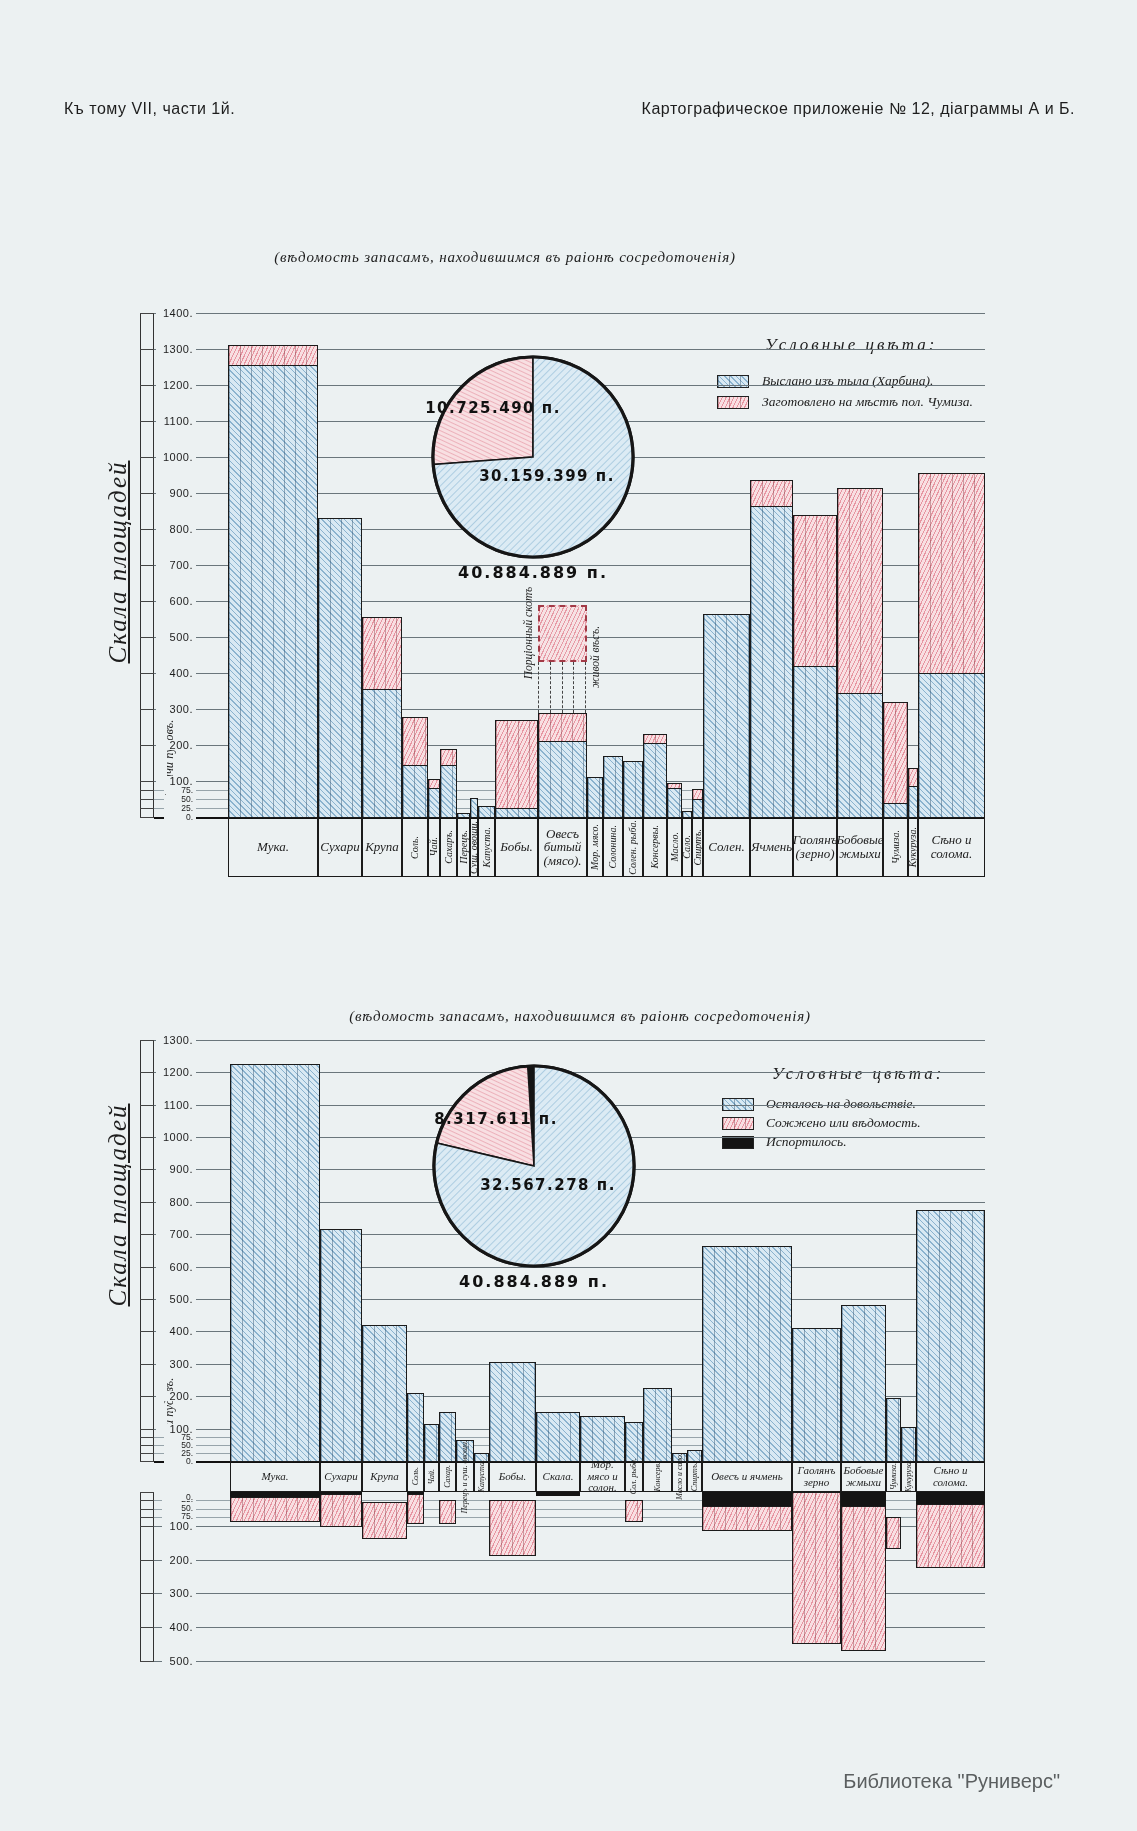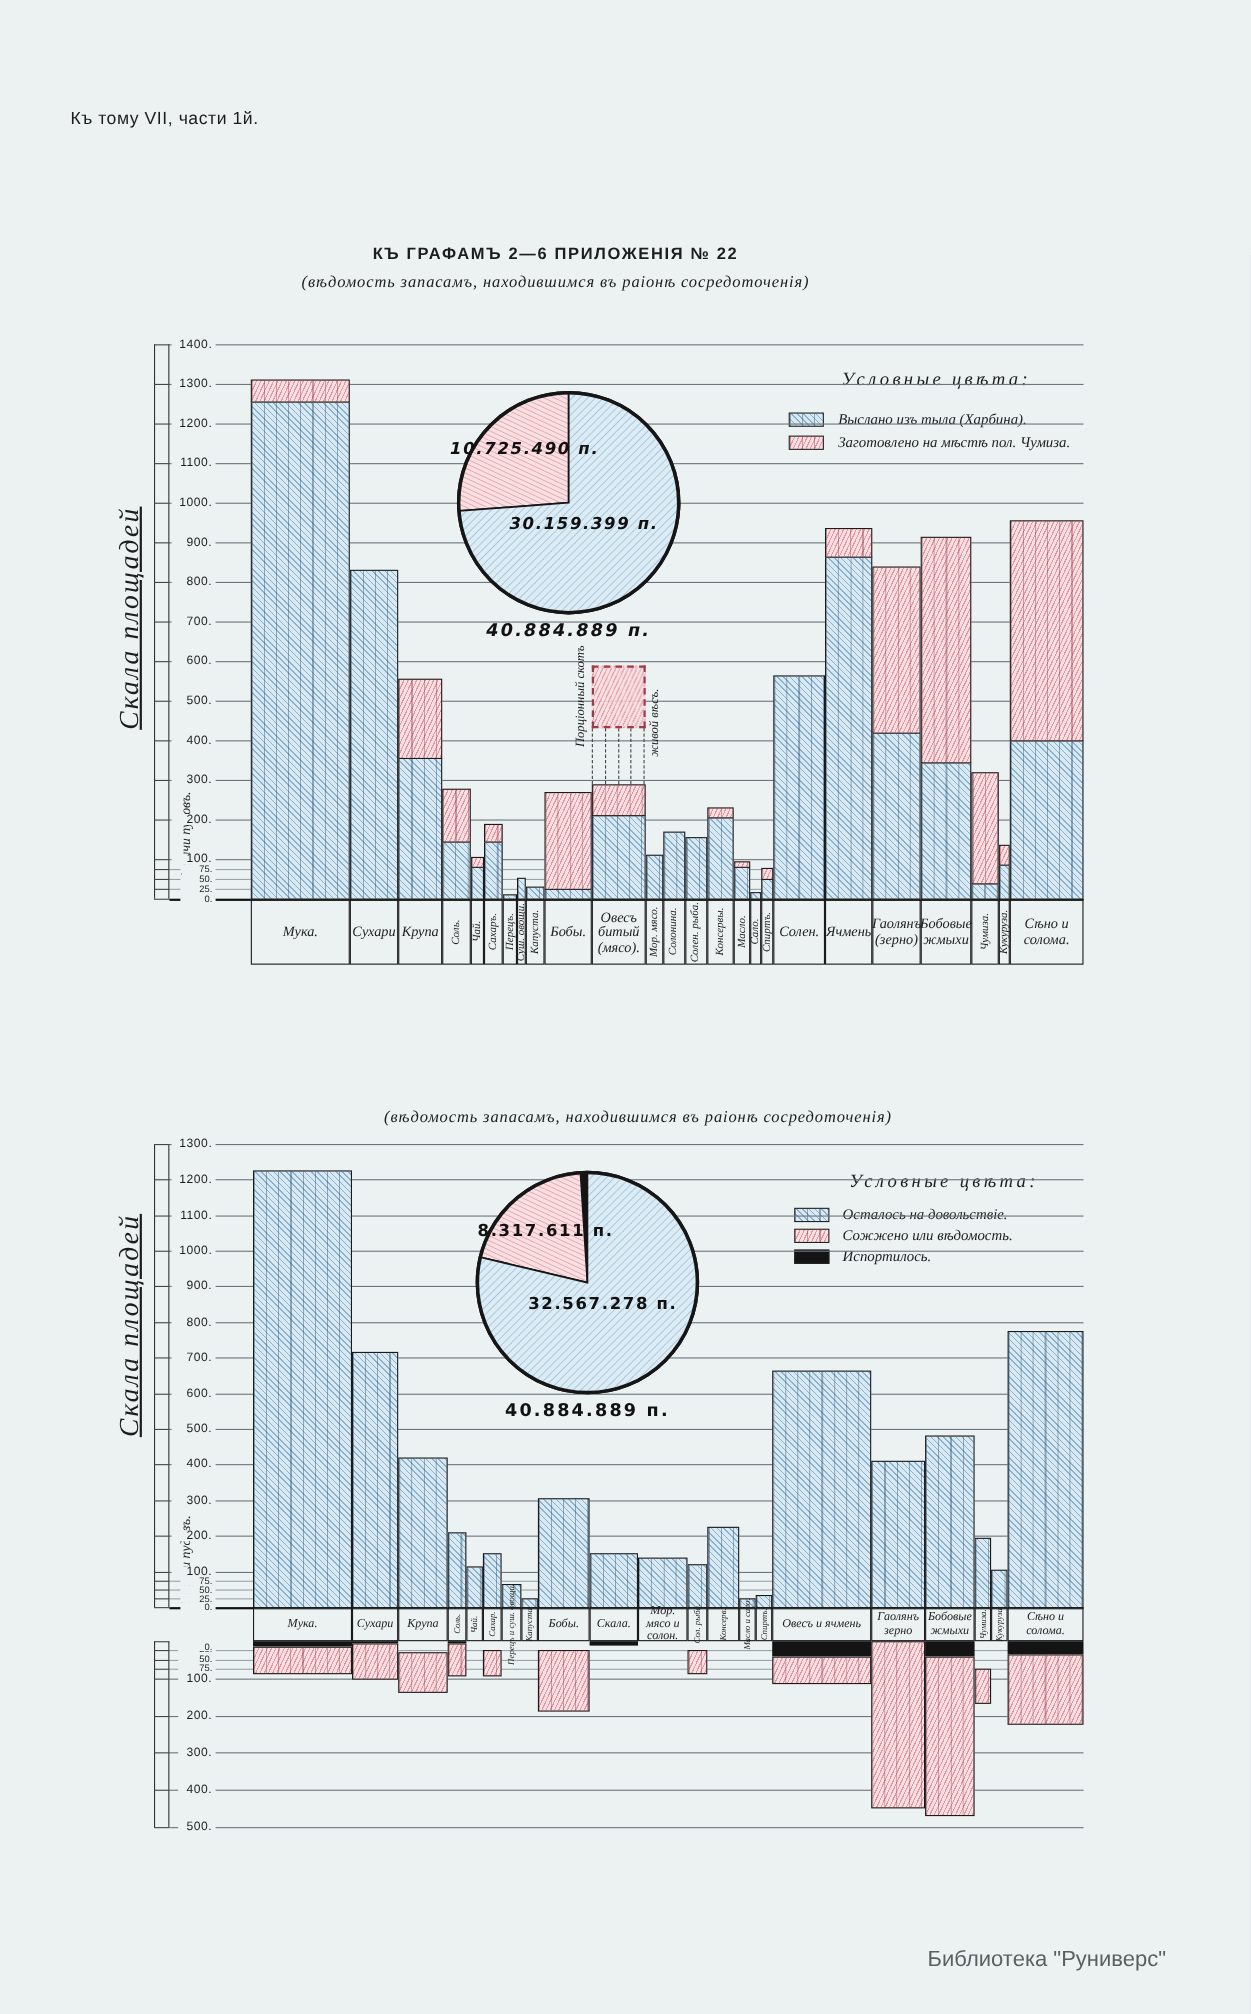--- a/index.html
+++ b/index.html
@@ -42,22 +42,22 @@
   .ghost-label{font-family:"Liberation Serif",serif;font-style:italic;font-size:11.5px;white-space:nowrap;}
   .footer{font-size:20px;color:#5b5f60;text-align:right;}
   svg text{font-family:"DejaVu Sans",sans-serif;}
 </style>
 </head>
 <body>
 
 <div id="page">
 
   <div class="abs h-left" style="left:64px;top:100px;">Къ тому VII, части 1й.</div>
-
-  <div class="abs title-block dia-sub" style="left:5px;top:222px;width:1000px;">КЪ ГРАФАМЪ 2—6 ПРИЛОЖЕНІЯ № 22</div>
+  <div class="abs h-right" style="left:480px;top:100px;width:595px;">Картографическое приложеніе № 12, діаграммы А и Б.</div>
+
   <div class="abs title-block dia-note" style="left:5px;top:249px;width:1000px;">(вѣдомость запасамъ, находившимся въ раіонѣ сосредоточенія)</div>
 
   <div class="abs script scale-label" style="left:118px;top:562px;transform:translate(-50%,-50%) rotate(-90deg);">Скала площадей</div>
   <div class="abs script units-label" style="left:169px;top:760px;transform:translate(-50%,-50%) rotate(-90deg);">Тысячи пудовъ.</div>
 
   <div class="abs script legend-head" style="left:765px;top:335px;">Условные цвѣта:</div>
   <div class="abs swatch blue-fill" style="left:717px;top:375px;"></div>
   <div class="abs script legend-item-label" style="left:762px;top:373px;">Выслано изъ тыла (Харбина).</div>
   <div class="abs swatch red-fill" style="left:717px;top:396px;"></div>
   <div class="abs script legend-item-label" style="left:762px;top:394px;">Заготовлено на мѣстѣ пол. Чумиза.</div>
@@ -236,21 +236,21 @@
       </div>
       <div class="ghost" style="position: absolute; left: 398px; top: 294.6px; width: 49px; height: 57.6px; z-index: 4;"></div>
       <div class="dash-v" style="position: absolute; left: 398px; top: 352.2px; height: 50.4px; z-index: 4;"></div>
       <div class="dash-v" style="position: absolute; left: 409.75px; top: 352.2px; height: 50.4px; z-index: 4;"></div>
       <div class="dash-v" style="position: absolute; left: 421.5px; top: 352.2px; height: 50.4px; z-index: 4;"></div>
       <div class="dash-v" style="position: absolute; left: 433.25px; top: 352.2px; height: 50.4px; z-index: 4;"></div>
       <div class="dash-v" style="position: absolute; left: 445px; top: 352.2px; height: 50.4px; z-index: 4;"></div>
       <div class="ghost-label" style="position: absolute; left: 388px; top: 322.6px; z-index: 4; transform: translate(-50%, -50%) rotate(-90deg);">Порціонный скотъ</div>
       <div class="ghost-label" style="position: absolute; left: 455px; top: 347.2px; z-index: 4; transform: translate(-50%, -50%) rotate(-90deg);">живой вѣсъ.</div>
     </div>
-  <div id="pie-a" class="abs" style="left:407px;top:347px;width:220px;height:245px;font-style:italic;"><svg width="220" height="245" viewBox="0 0 220 245">
+  <div id="pie-a" class="abs" style="left:423px;top:347px;width:220px;height:245px;"><svg width="220" height="245" viewBox="0 0 220 245">
         <defs>
           <pattern id="pahb" patternUnits="userSpaceOnUse" width="5" height="5" patternTransform="rotate(45)">
             <rect width="5" height="5" fill="#dcebf4"></rect>
             <line x1="0" y1="0" x2="0" y2="5" stroke="#86b4d2" stroke-width="1.1"></line>
           </pattern>
           <pattern id="pahr" patternUnits="userSpaceOnUse" width="4" height="4" patternTransform="rotate(115)">
             <rect width="4" height="4" fill="#f8dfe2"></rect>
             <line x1="0" y1="0" x2="0" y2="4" stroke="#e28b9b" stroke-width="1.1"></line>
           </pattern>
         </defs>

